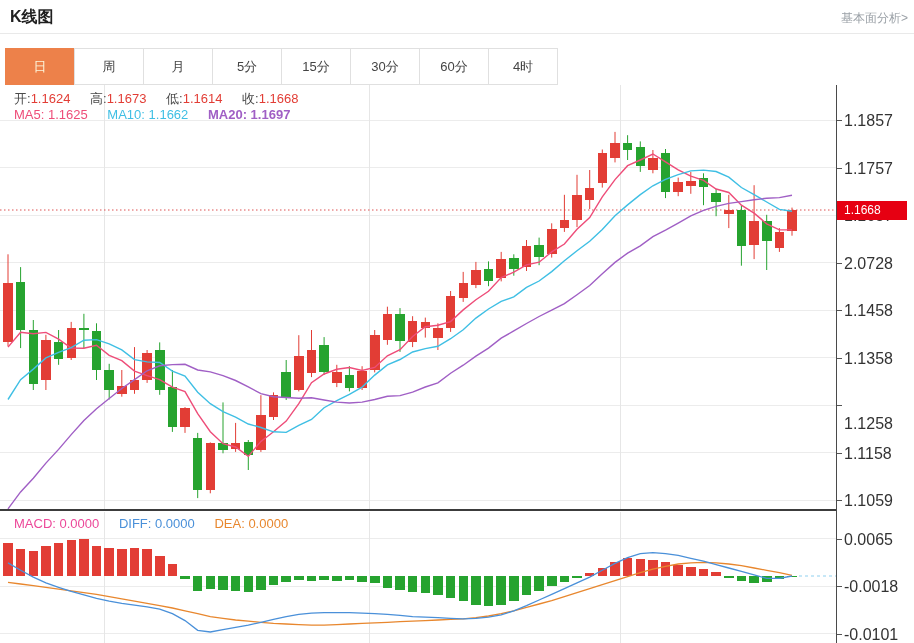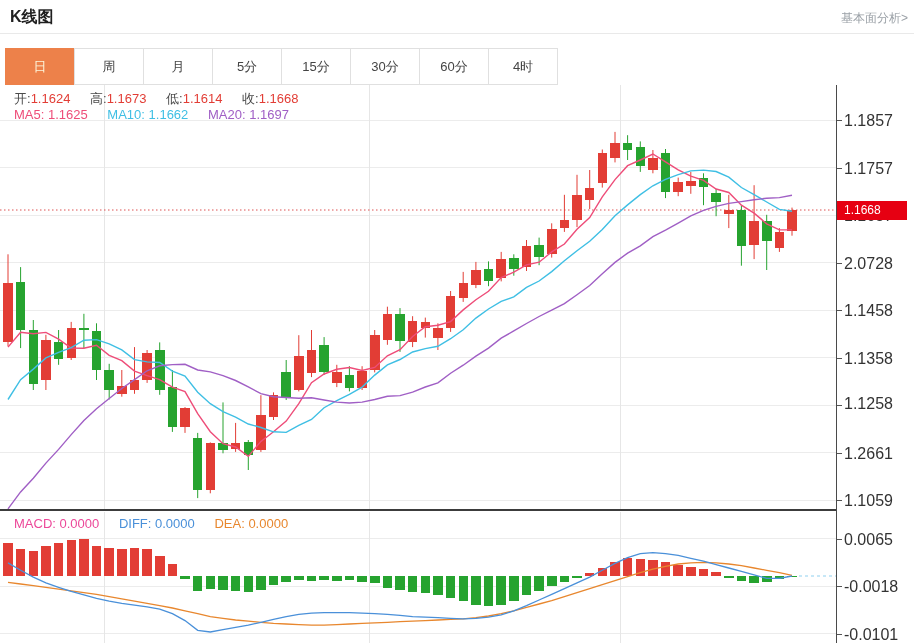--- a/index.html
+++ b/index.html
@@ -205,21 +205,21 @@
   <div class="legend" id="legend-ohlc">
     <span class="item"><span class="lab">开:</span><span class="val">1.1624</span></span>
     <span class="item"><span class="lab">高:</span><span class="val">1.1673</span></span>
     <span class="item"><span class="lab">低:</span><span class="val">1.1614</span></span>
     <span class="item"><span class="lab">收:</span><span class="val">1.1668</span></span>
   </div>
 
   <div class="legend" id="legend-ma">
     <span class="item" style="color: rgb(238, 77, 121);"><span>MA5:</span> <span>1.1625</span></span>
     <span class="item" style="color: rgb(63, 191, 228);"><span>MA10:</span> <span>1.1662</span></span>
-    <span class="item" style="color: rgb(160, 95, 197);"><span>MA20:</span> <span>1.1697</span></span>
+    <span class="item" style="color: rgb(160, 95, 197); font-weight: bold;"><span>MA20:</span> <span>1.1697</span></span>
   </div>
 
   <div class="pane-divider"></div>
 
   <svg id="macd-chart" class="pane" width="836" height="131" viewBox="0 0 836 131">
       <line x1="0" y1="26.9" x2="836" y2="26.9" stroke="#ececec" shape-rendering="crispEdges"></line>
       <line x1="0" y1="74.3" x2="836" y2="74.3" stroke="#ececec" shape-rendering="crispEdges"></line>
       <line x1="0" y1="121.7" x2="836" y2="121.7" stroke="#ececec" shape-rendering="crispEdges"></line>
       <line x1="104" y1="0" x2="104" y2="131" stroke="#e6e6e6" shape-rendering="crispEdges"></line>
       <line x1="369" y1="0" x2="369" y2="131" stroke="#e6e6e6" shape-rendering="crispEdges"></line>
@@ -305,23 +305,23 @@
       <div class="tick-label" style="top: 159.62px;">1.1757</div>
       <div class="tick-mark" style="top: 215.24px;"></div>
       <div class="tick-label" style="top: 207.24px;">1.1657</div>
       <div class="tick-mark" style="top: 262.86px;"></div>
       <div class="tick-label" style="top: 254.86px;">2.0728</div>
       <div class="tick-mark" style="top: 310.004px;"></div>
       <div class="tick-label" style="top: 302.004px;">1.1458</div>
       <div class="tick-mark" style="top: 357.624px;"></div>
       <div class="tick-label" style="top: 349.624px;">1.1358</div>
       <div class="tick-mark" style="top: 405.244px;"></div>
-      <div class="tick-label" style="top: 395px;">1.1258</div>
+      <div class="tick-label" style="top: 415px;">1.1258</div>
       <div class="tick-mark" style="top: 452.864px;"></div>
-      <div class="tick-label" style="top: 444.864px;">1.2661</div>
+      <div class="tick-label" style="top: 444.864px;">1.1158</div>
       <div class="tick-mark" style="top: 500.008px;"></div>
       <div class="tick-label" style="top: 492.008px;">1.1059</div>
       <div class="tick-mark" style="top: 538.859px;"></div>
       <div class="tick-label" style="top: 530.859px;">0.0065</div>
       <div class="tick-mark" style="top: 586.285px;"></div>
       <div class="tick-label" style="top: 578.285px;">-0.0018</div>
       <div class="tick-mark" style="top: 633.711px;"></div>
       <div class="tick-label" style="top: 625.711px;">-0.0101</div>
     </div>
   <div class="badge" id="price-badge" style="top: 200.502px; background: rgb(230, 0, 18); color: rgb(255, 255, 255);">1.1668</div>

